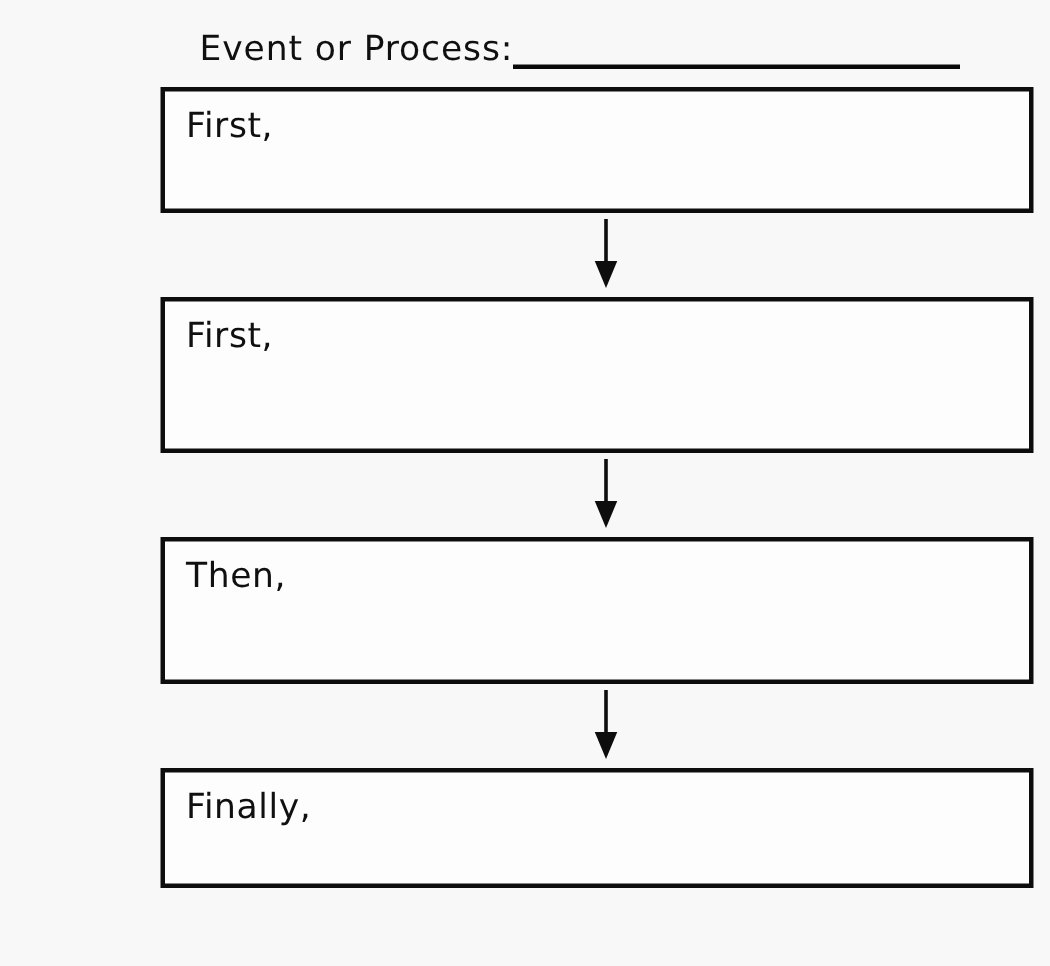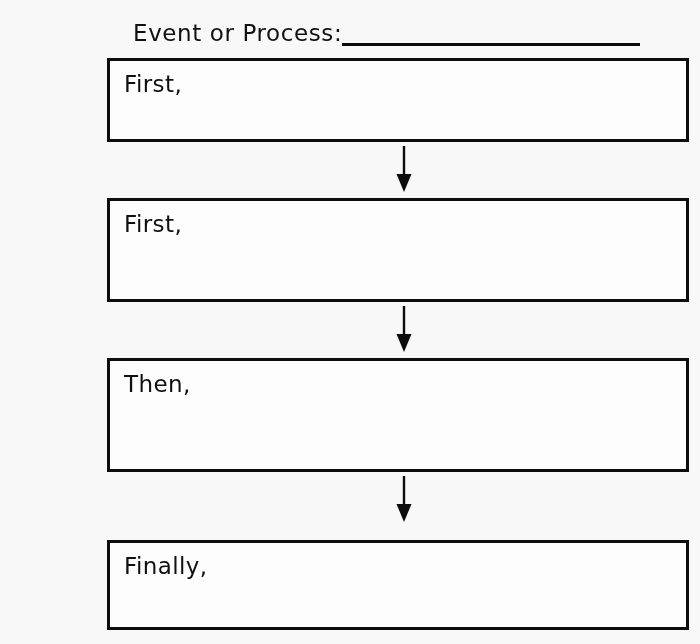--- a/index.html
+++ b/index.html
@@ -61,22 +61,22 @@
   .step-box {
     position: relative;
     box-sizing: border-box;
     width: 582px;
     height: 104px;
     border: 3px solid #0d0d0d;
     background: #fdfdfd;
   }
   .step-box.box-first   { height: 84px; }
   .step-box.box-next    { height: 104px; }
-  .step-box.box-then    { height: 114px;  }
-  .step-box.box-finally { height: 90px; margin-top: 12px; }
+  .step-box.box-then    { height: 98px;  }
+  .step-box.box-finally { height: 80px; }
 
   .step-label {
     position: absolute;
     left: 14px;
     top: 8px;
     font-family: "DejaVu Sans", sans-serif;
     font-size: 23px;
     line-height: 30px;
     letter-spacing: 0.4px;
     color: #101010;

